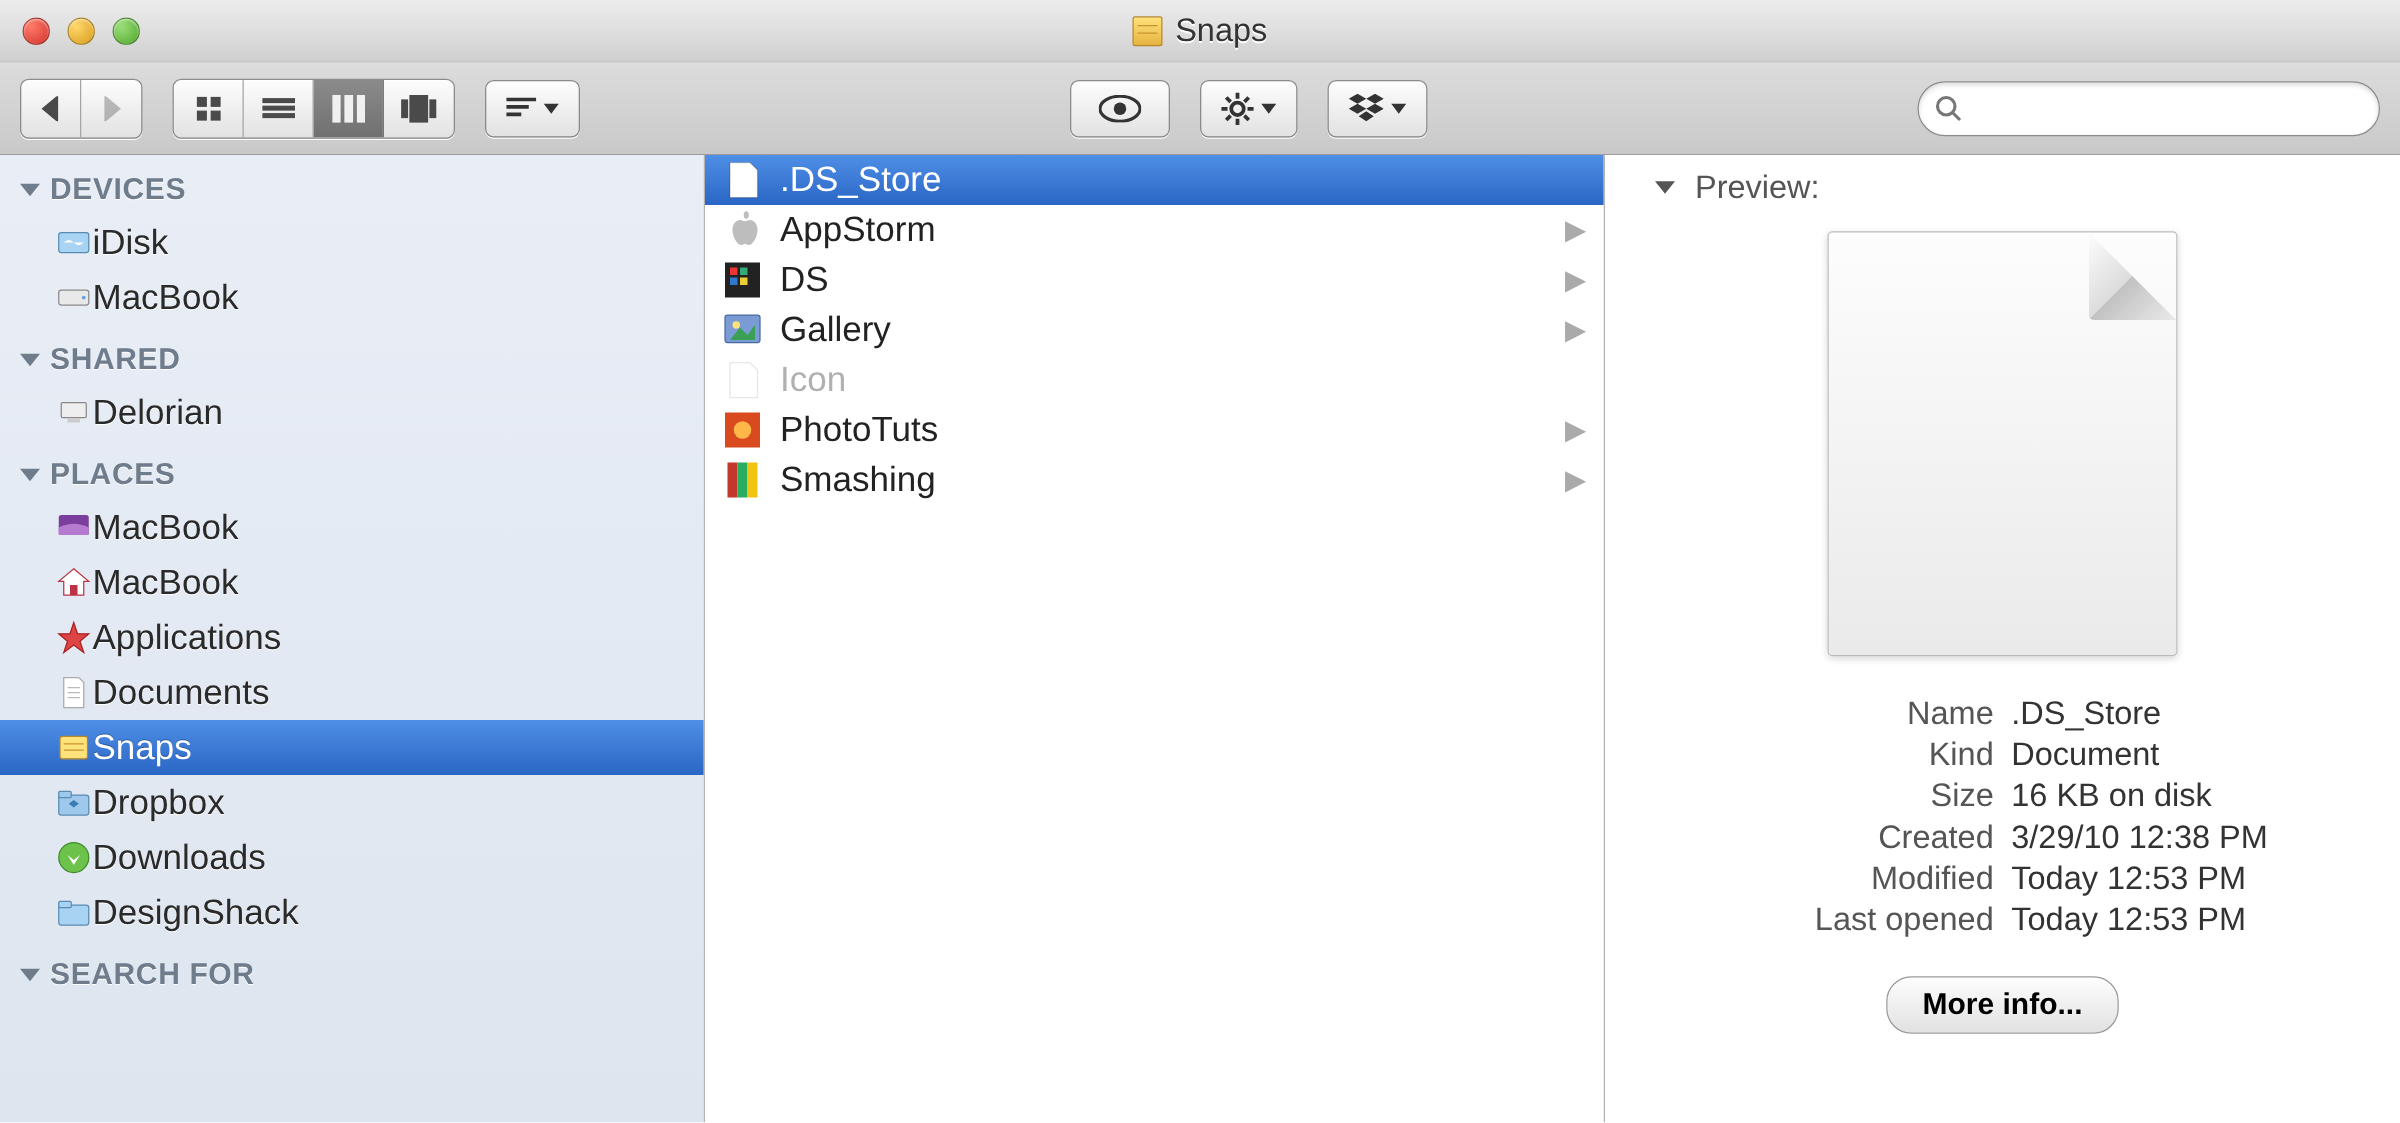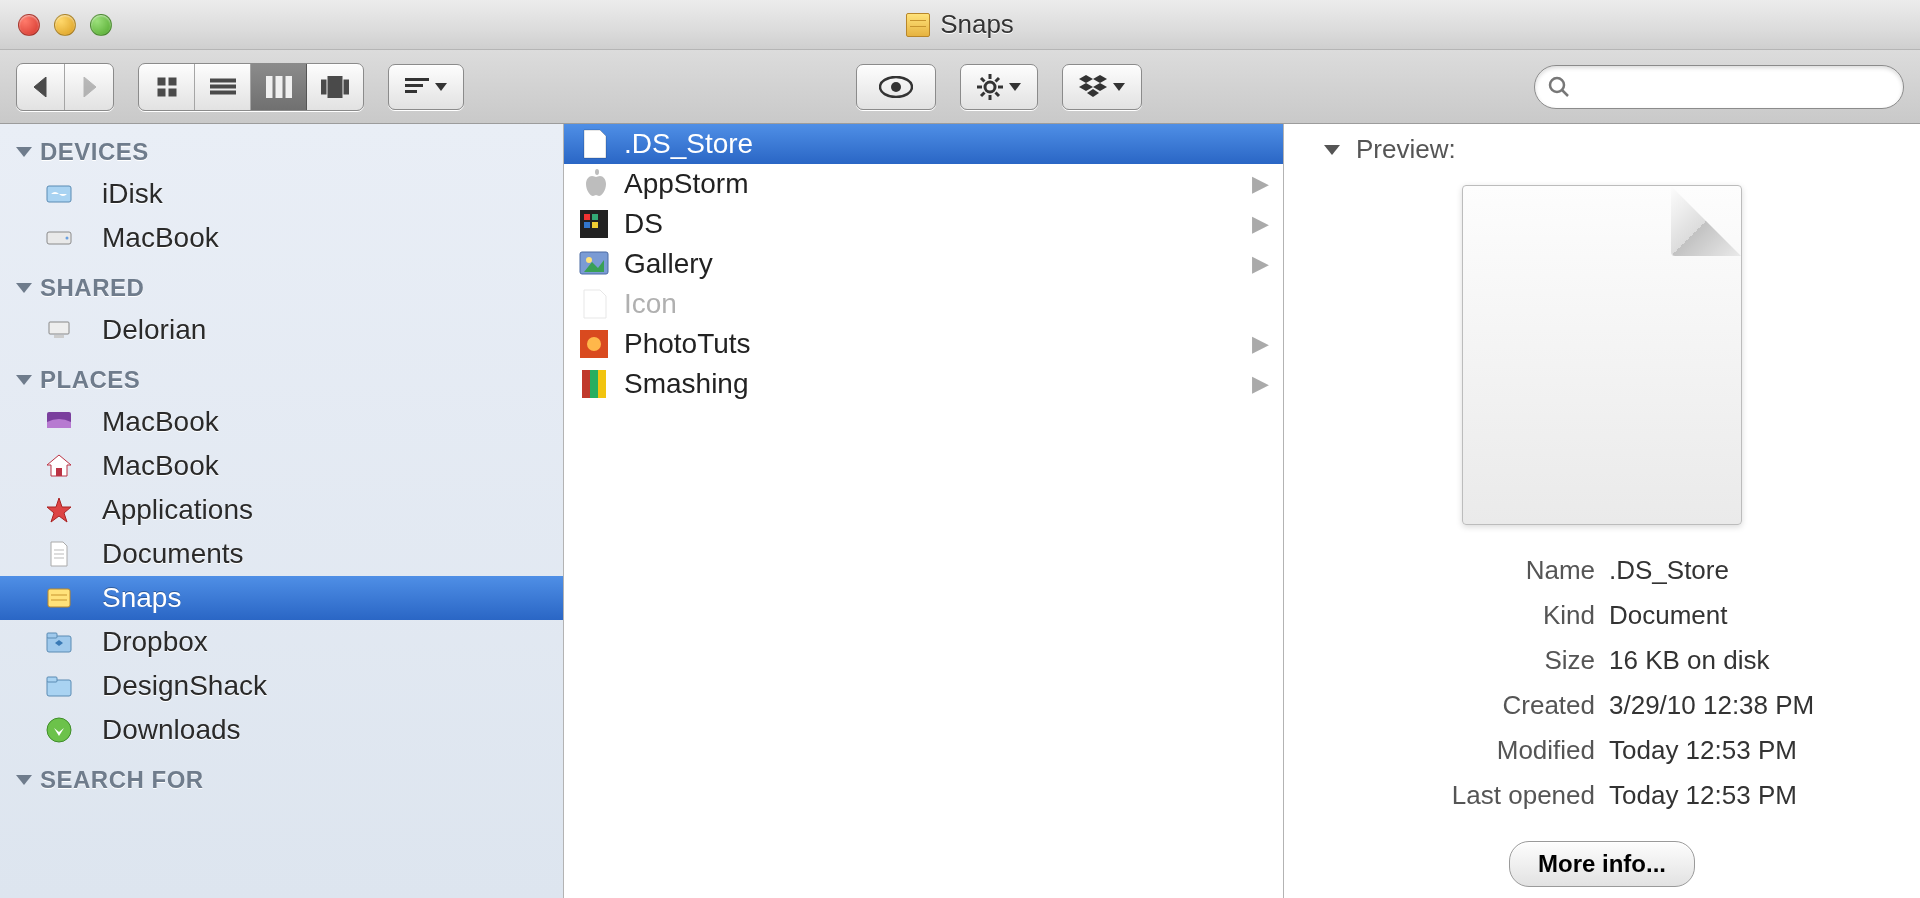--- a/index.html
+++ b/index.html
@@ -50,40 +50,40 @@
 .search-input { width: 100%; height: 44px; border-radius: 22px; border: 1px solid #8b8b8b; background: #fff; box-shadow: inset 0 2px 4px rgba(0,0,0,0.15); padding: 0 18px 0 46px; font-size: 22px; color: #222; }
 .search-icon-wrap { position: relative; }
 .search-icon-svg { position:absolute; left:14px; top:50%; transform: translateY(-50%); }
 
 .content { display: flex; height: calc(898px - 50px - 74px); }
 
 .sidebar { width: 564px; background: linear-gradient(#e9eef6,#dde5ef); border-right: 1px solid #b3b3b3; padding-top: 8px; overflow-y:auto;}
 .sb-section { margin-bottom: 8px; }
 .sb-heading { display: flex; align-items:center; gap:6px; padding: 6px 16px; color: #6f7c8c; font-size: 24px; font-weight: 700; letter-spacing: 0.5px; text-shadow: 0 1px 0 #fff;}
 .sb-heading .disclosure { width:0; height:0; border-left:8px solid transparent; border-right:8px solid transparent; border-top:10px solid #6f7c8c; margin-right:2px;}
-.sb-item { display: flex; align-items:center; gap:28px; padding: 6px 16px 6px 44px; font-size: 28px; color: #2a2a2a; text-shadow: 0 1px 0 #fff; cursor:default;}
+.sb-item { display: flex; align-items:center; gap:0; padding: 6px 16px 6px 44px; font-size: 28px; color: #2a2a2a; text-shadow: 0 1px 0 #fff; cursor:default;}
 .sb-item.selected { background: linear-gradient(#4f8fe6,#2a66c5); color:#fff; text-shadow: 0 -1px 0 rgba(0,0,0,0.3);}
 .sb-item .sicon { width:30px; height:30px; flex-shrink:0; display:inline-flex; align-items:center; justify-content:center;}
 .sb-item .sicon svg { width:28px; height:28px; }
 
 .column { width: 720px; border-right: 1px solid #b3b3b3; overflow-y:auto; }
 .file-row { display:flex; align-items:center; gap:14px; padding: 4px 14px; font-size: 28px; color:#222; cursor:default;}
 .file-row.selected { background: linear-gradient(#4f8fe6,#2a66c5); color:#fff;}
 .file-row .ficon { width:32px; height:32px; flex-shrink:0; display:inline-flex; align-items:center; justify-content:center;}
 .file-row .flabel { flex:1; white-space:nowrap; overflow:hidden; text-overflow:ellipsis;}
 .file-row .farrow { color:#aaa; font-size:22px; }
 .file-row .dimmed { color:#b0b0b0; }
 
 .preview-pane { flex:1; padding: 10px 40px; overflow-y:auto;}
 .preview-heading { display:flex; align-items:center; gap:16px; font-size:26px; color:#555; margin-bottom: 20px;}
 .preview-heading .disclosure { width:0; height:0; border-left:8px solid transparent; border-right:8px solid transparent; border-top:10px solid #555;}
 .preview-thumb { width: 280px; height: 340px; margin: 20px auto 30px; position: relative; }
 .doc-icon { width:100%; height:100%; background: linear-gradient(#fdfdfd,#eaeaea); border:1px solid #bcbcbc; border-radius:4px; position:relative; box-shadow: 0 2px 6px rgba(0,0,0,0.15);}
 .doc-icon::after { content:""; position:absolute; top:0; right:0; width:70px; height:70px; background: linear-gradient(135deg, #fdfdfd 0%, #dcdcdc 50%, #c2c2c2 50%, #eaeaea 100%); border-bottom-left-radius:4px; clip-path: polygon(0 0, 100% 100%, 0 100%);}
-.meta { display:grid; grid-template-columns: 1fr 14px 1fr; gap: 14px 0; font-size:26px; color:#333; justify-items:start; align-items:center;}
+.meta { display:grid; grid-template-columns: 1fr 14px 1fr; gap: 2px 0; font-size:26px; color:#333; justify-items:start; align-items:center;}
 .meta .k { justify-self:end; color:#555;}
 .meta .sep { }
 .more-btn { display:block; margin: 30px auto 0; padding: 8px 28px; font-size:24px; border-radius: 20px; border:1px solid #9a9a9a; background: linear-gradient(#fdfdfd,#e2e2e2); box-shadow: 0 1px 0 #fff, inset 0 1px 0 #fff; font-weight: bold;}
 </style>
 </head>
 <body>
 
 <div class="titlebar">
   <div class="traffic-lights">
     <div class="traffic-light tl-red"></div>
@@ -303,34 +303,34 @@
               <rect x="2" y="8" width="24" height="16" rx="2" fill="#9fc9ec" stroke="#5a8bb3"></rect>
               <rect x="2" y="5" width="10" height="5" rx="1" fill="#9fc9ec" stroke="#5a8bb3"></rect>
               <polygon points="14,12 18,15 14,18 10,15" fill="#3a7ab5"></polygon>
             </svg>
           </span>
         <span>Dropbox</span>
       </div>
       <div class="sb-item">
         <span class="sicon">
             <svg viewBox="0 0 28 28">
+              <circle cx="14" cy="14" r="12" fill="#6cc24a" stroke="#3f8d2a"></circle>
+              <polygon points="14,6 14,16 9,12 14,20 19,12 14,16" fill="#fff"></polygon>
+            </svg>
+          </span>
+        <span>Downloads</span>
+      </div>
+      <div class="sb-item">
+        <span class="sicon">
+            <svg viewBox="0 0 28 28">
               <rect x="2" y="8" width="24" height="16" rx="2" fill="#a9d3f2" stroke="#5a8bb3"></rect>
               <rect x="2" y="5" width="10" height="5" rx="1" fill="#a9d3f2" stroke="#5a8bb3"></rect>
             </svg>
           </span>
         <span>DesignShack</span>
-      </div>
-      <div class="sb-item">
-        <span class="sicon">
-            <svg viewBox="0 0 28 28">
-              <circle cx="14" cy="14" r="12" fill="#6cc24a" stroke="#3f8d2a"></circle>
-              <polygon points="14,6 14,16 9,12 14,20 19,12 14,16" fill="#fff"></polygon>
-            </svg>
-          </span>
-        <span>Downloads</span>
       </div>
     </div>
 
     <div class="sb-section">
       <div class="sb-heading">
         <span class="disclosure"></span>
         <span>SEARCH FOR</span>
       </div>
     </div>
   </div>

